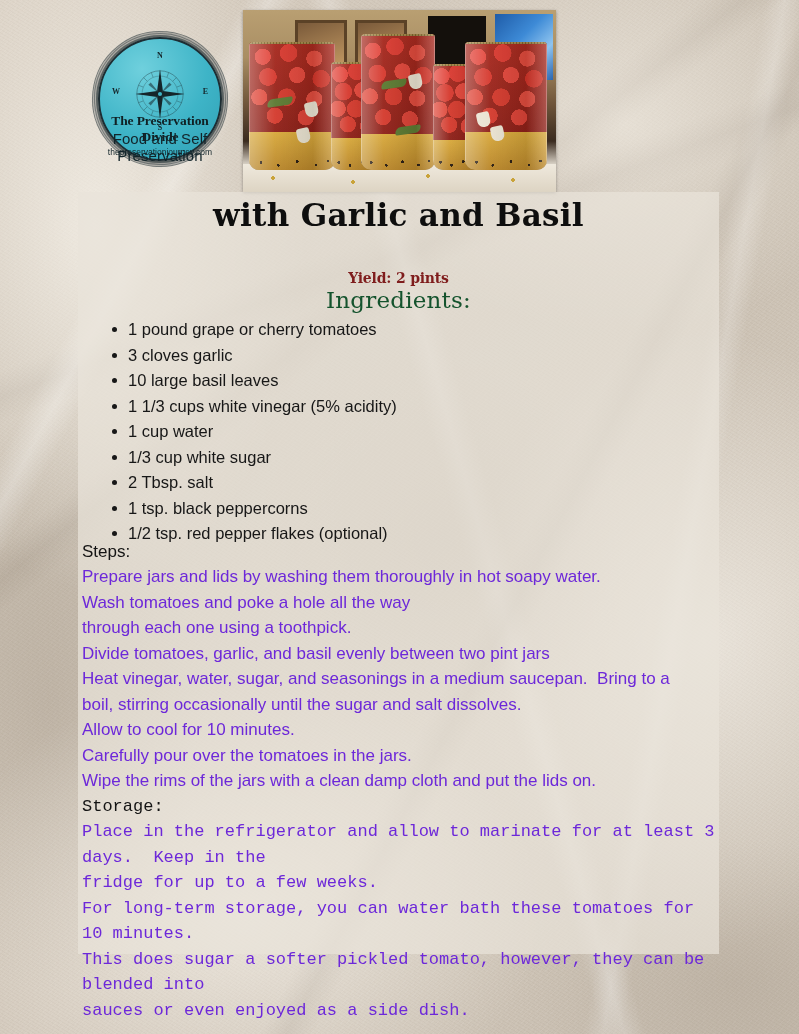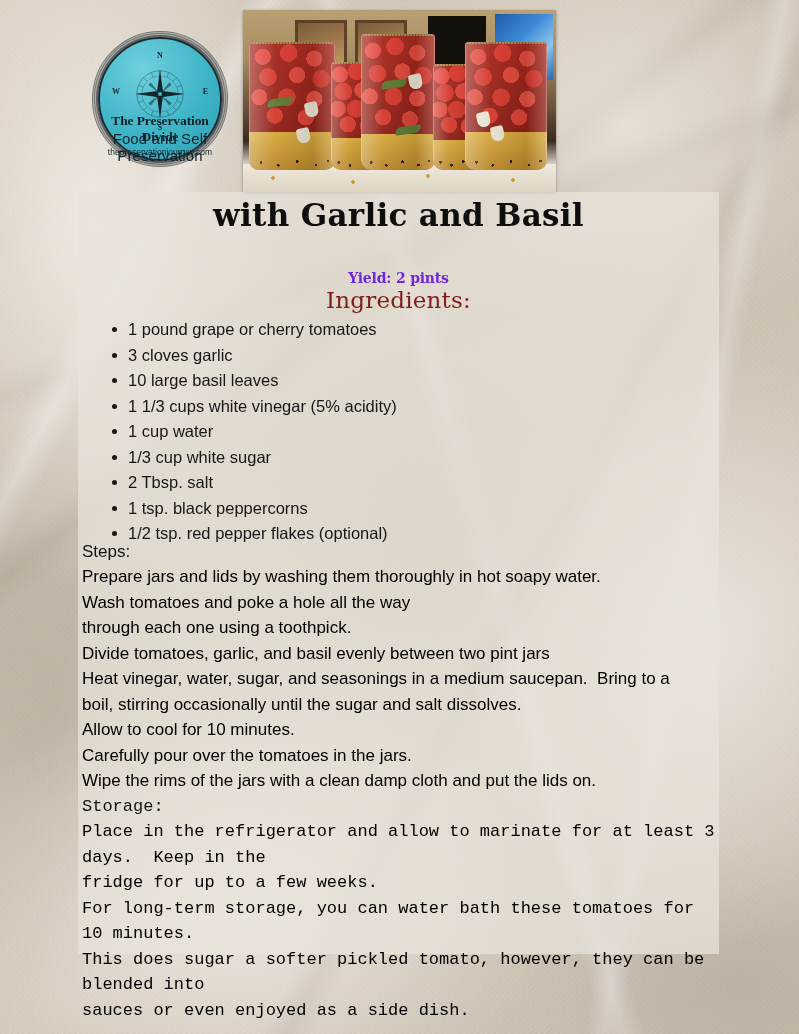--- a/index.html
+++ b/index.html
@@ -200,30 +200,30 @@
     line-height:41px;
     color:#0e0e0e;
     letter-spacing:0.3px;
   }
   #yield-line{
     position:absolute; left:0; right:0; top:78px;
     text-align:center;
     font-family:"DejaVu Serif", serif;
     font-weight:700;
     font-size:14px;
-    color:#6d28d9;
+    color:#7f1d1d;
     letter-spacing:-0.2px;
   }
   #ingredients-heading{
     position:absolute; left:0; right:0; top:95px;
     text-align:center;
     font-family:"DejaVu Serif", serif;
     font-weight:400;
     font-size:23px;
-    color:#7f1d1d;
+    color:#14532d;
     letter-spacing:0.2px;
   }
 
   
   #ingredients-list{
     position:absolute; left:16px; top:125px; right:10px;
     margin:0; padding:0 0 0 34px;
     list-style:none;
   }
   #ingredients-list li{
@@ -241,21 +241,21 @@
 
   
   .section-heading{
     font-size:17px;
     color:#141414;
     line-height:25px;
   }
   .body-line{
     font-size:17px;
     line-height:25.5px;
-    color:#000000;
+    color:#6d28d9;
     white-space:pre-wrap;
   }
   #steps-block{
     position:absolute; left:4px; right:4px; top:347px;
   }
   #storage-block{
     position:absolute; left:4px; right:4px; top:602px;font-family:Liberation Mono, monospace;
   }
 </style>
 </head>

